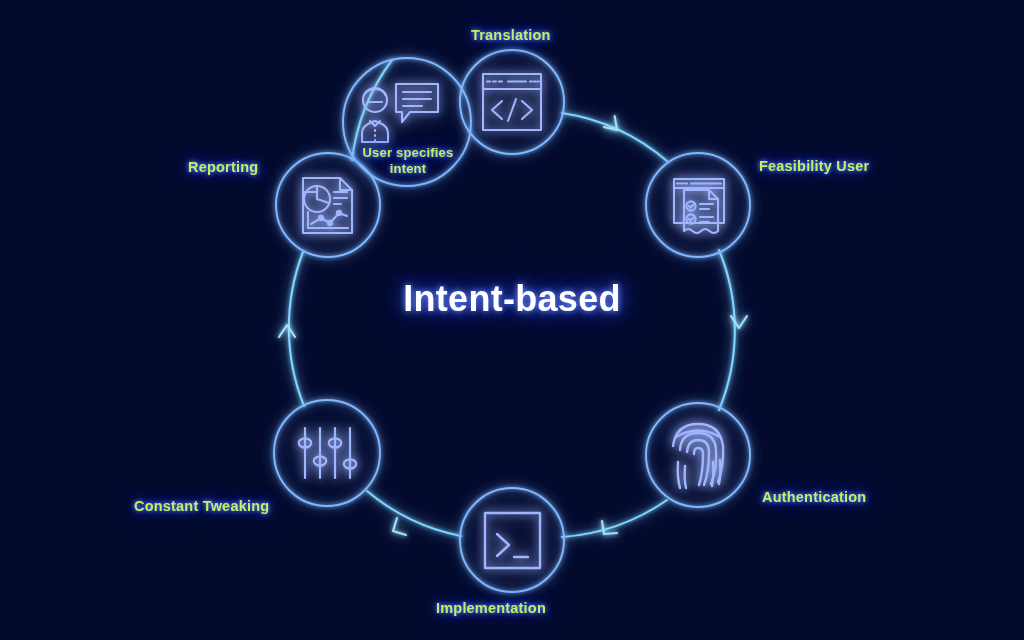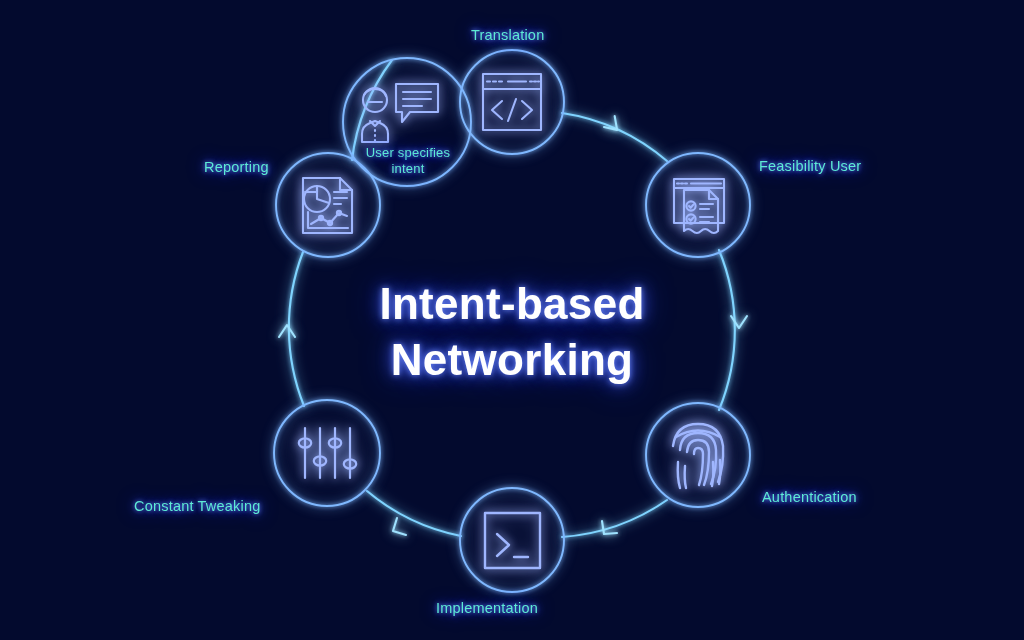--- a/index.html
+++ b/index.html
@@ -9,43 +9,43 @@
     background:#030a2e;
     font-family:"Liberation Sans", sans-serif;
     overflow:hidden;
   }
   #stage{position:relative;width:1024px;height:640px;}
   svg.diagram{position:absolute;left:0;top:0;width:1024px;height:640px;display:block;}
 
   
   .label{
     position:absolute;
-    color:#5eead4;
-    font-weight:normal;
+    color:#bef264;
+    font-weight:bold;
     font-size:14.5px;
     letter-spacing:.2px;
     line-height:1.25;
     white-space:nowrap;
     text-shadow:0 0 4px #5f7dff, 0 0 10px #3a56e8, 0 0 18px #2336c9;
     pointer-events:none;
   }
   .label.inside{
     font-size:13px;
     white-space:normal;
     text-align:center;
     line-height:1.2;
   }
   .center-title{
     position:absolute;
     left:0;right:0;
     top:276px;
     text-align:center;
     color:#ffffff;
     font-weight:bold;
-    font-size:44px;
+    font-size:36px;
     line-height:1.27;
     letter-spacing:.3px;
     text-shadow:0 0 6px #6f8bff, 0 0 16px #3a56e8, 0 0 30px #1f2fb8;
     pointer-events:none;
   }
 </style>
 </head>
 <body>
 
 <div id="stage">
@@ -206,33 +206,32 @@
         <ellipse cx="320" cy="461" rx="6.2" ry="4.6"></ellipse>
         <ellipse cx="335" cy="443" rx="6.2" ry="4.6"></ellipse>
         <ellipse cx="350" cy="464" rx="6.2" ry="4.6"></ellipse>
       </g>
     </g>
 
   </svg>
 
   <div class="center-title">
     <div>Intent-based</div>
-    <div>Networking</div>
   </div>
 
   <div class="label" style="left:471px;top:26px;">Translation</div>
 
   <div class="label inside" style="left:353px;top:145px;width:110px;text-align:center;">
     <div>User specifies</div>
     <div>intent</div>
   </div>
 
   <div class="label" style="left:759px;top:157px;">Feasibility User</div>
 
   <div class="label" style="left:762px;top:488px;text-align:center;">Authentication</div>
 
   <div class="label" style="left:436px;top:599px;">Implementation</div>
 
   <div class="label" style="left:134px;top:497px;text-align:center;">Constant Tweaking</div>
 
-  <div class="label" style="left:188px;top:158px;margin-left:16px;">Reporting</div>
+  <div class="label" style="left:188px;top:158px;">Reporting</div>
 
 </div>
 
 </body></html>

